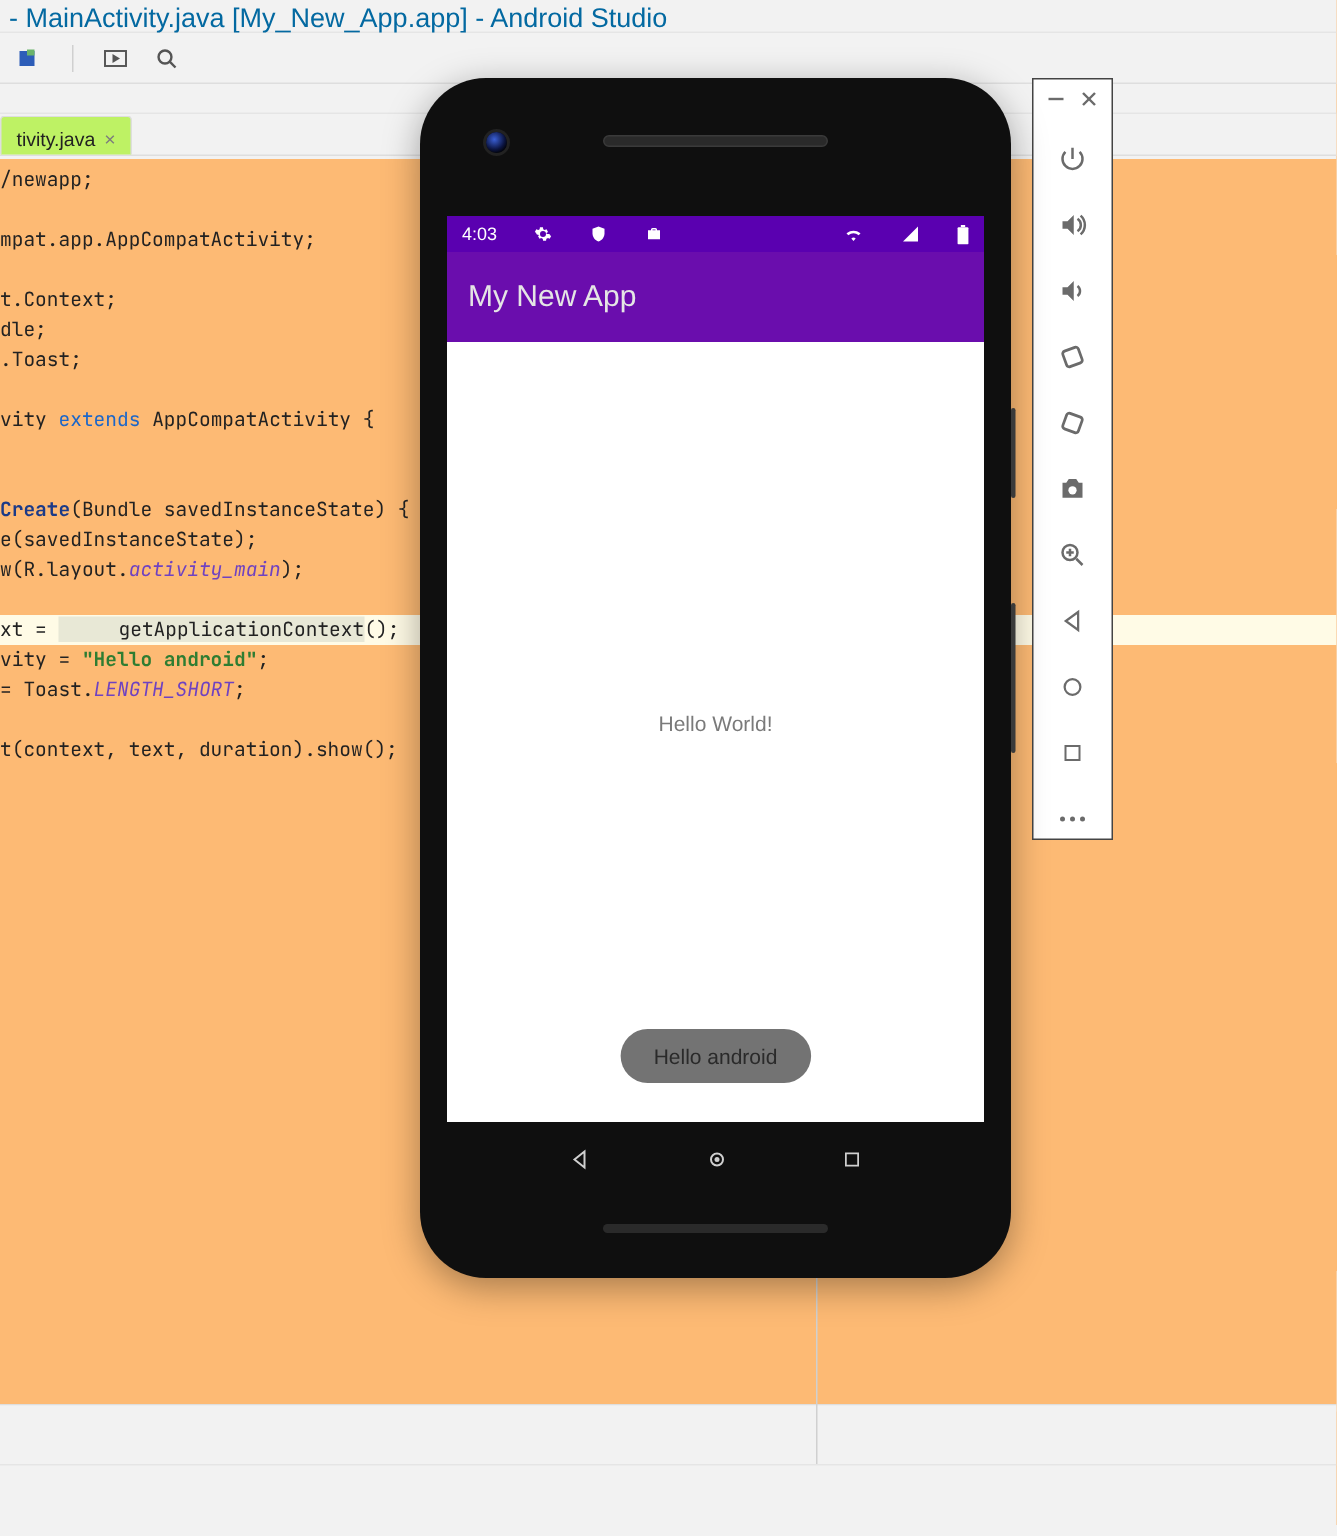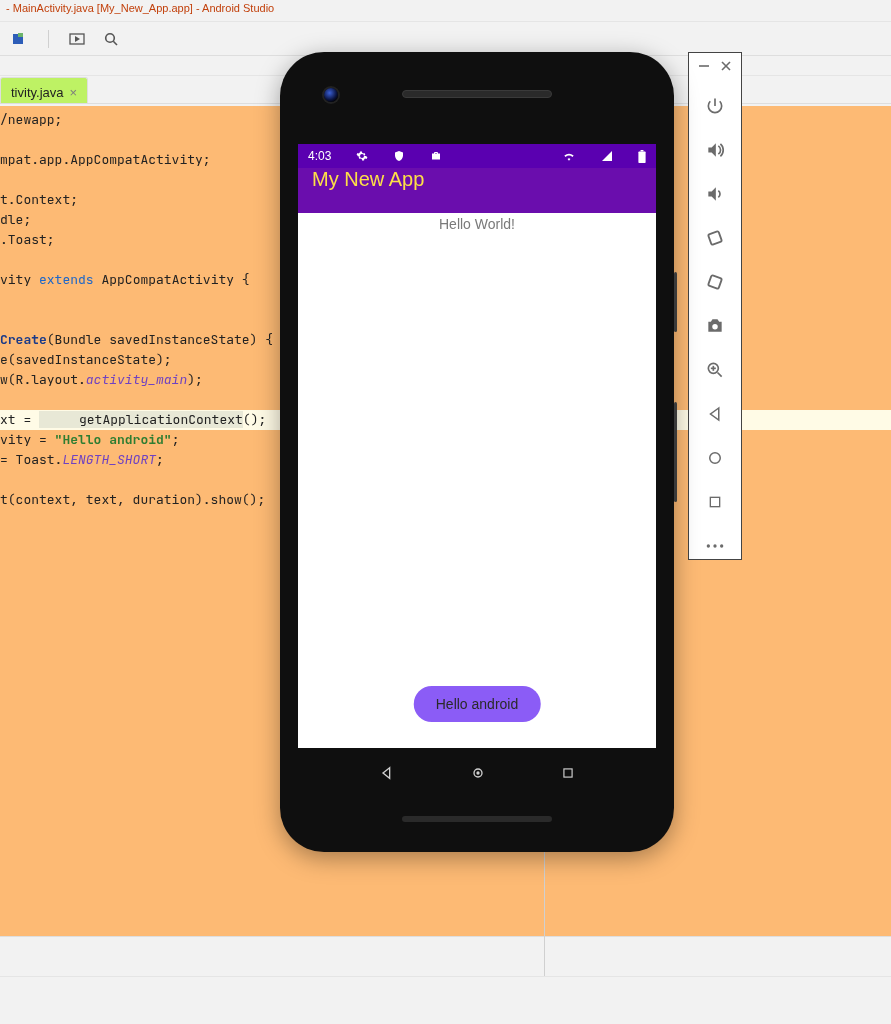--- a/index.html
+++ b/index.html
@@ -11,22 +11,22 @@
     font-size: 13px;
     color: #333;
     overflow: hidden;
     position: relative;
   }
 
   
   .titlebar {
     height: 22px;
     background: #f2f2f2;
-    color: #c2410c;
-    font-size: 11px;
+    color: #0369a1;
+    font-size: 18px;
     padding: 2px 6px;
     border-bottom: 1px solid #e5e5e5;
   }
 
   
   .toolbar {
     height: 34px;
     background: #f2f2f2;
     border-bottom: 1px solid #dedede;
     display: flex;
@@ -126,29 +126,29 @@
     position:absolute; left:18px; right:18px; top:92px; bottom:54px;
     background:#ffffff; overflow:hidden;
   }
   .statusbar {
     height:24px; background:#5a00b0; color:#ffffff;
     display:flex; align-items:center; justify-content:space-between;
     padding:0 10px; font-size:12px;
   }
   .statusbar .left, .statusbar .right { display:flex; align-items:center; gap:25px; }
   .appbar {
-    height:45px; background:#6a0dad; color:#fde047;
-    display:flex; align-items:flex-start; padding-left:14px;
+    height:60px; background:#6a0dad; color:#e5e5e5;
+    display:flex; align-items:center; padding-left:14px;
     font-size:20px; font-weight:500;
   }
   .appbody { position:absolute; top:72px; bottom:50px; left:0; right:0;
-    display:flex; justify-content:center; }
+    display:flex; align-items:center; justify-content:center; }
   .hello { color:#7a7a7a; font-size:14px; }
   .toast { position:absolute; bottom:26px; left:50%; transform:translateX(-50%);
-    background:#8b5cf6; color:#2a2a2a; padding:10px 22px; border-radius:22px;
+    background:#737373; color:#2a2a2a; padding:10px 22px; border-radius:22px;
     font-size:14px; }
   .navbar {
     position:absolute; left:0; right:0; bottom:0; height:50px;
     background:#0f0f0f; display:flex; align-items:center; justify-content:space-around;
     padding:0 44px;
   }
   .nav-icn { color:#cfcfcf; }
 
   
   .emu-panel {

